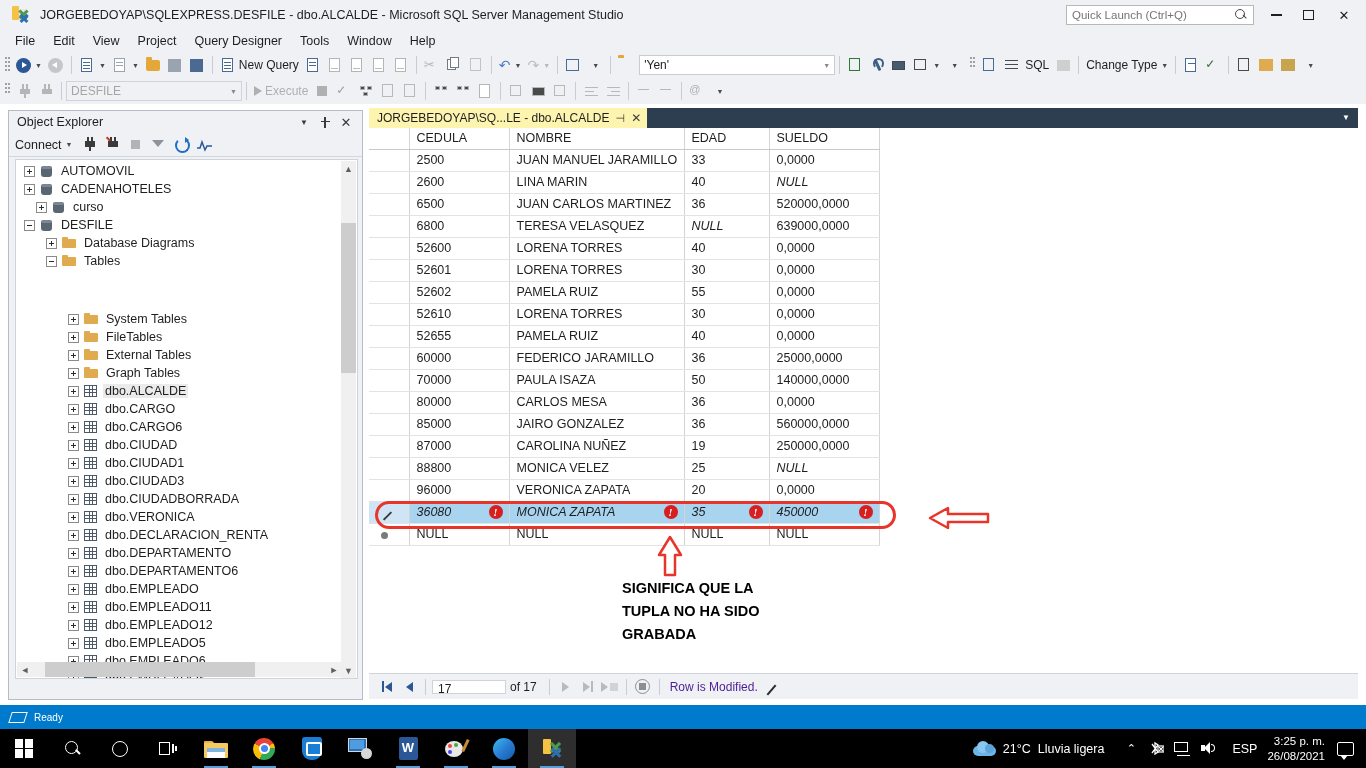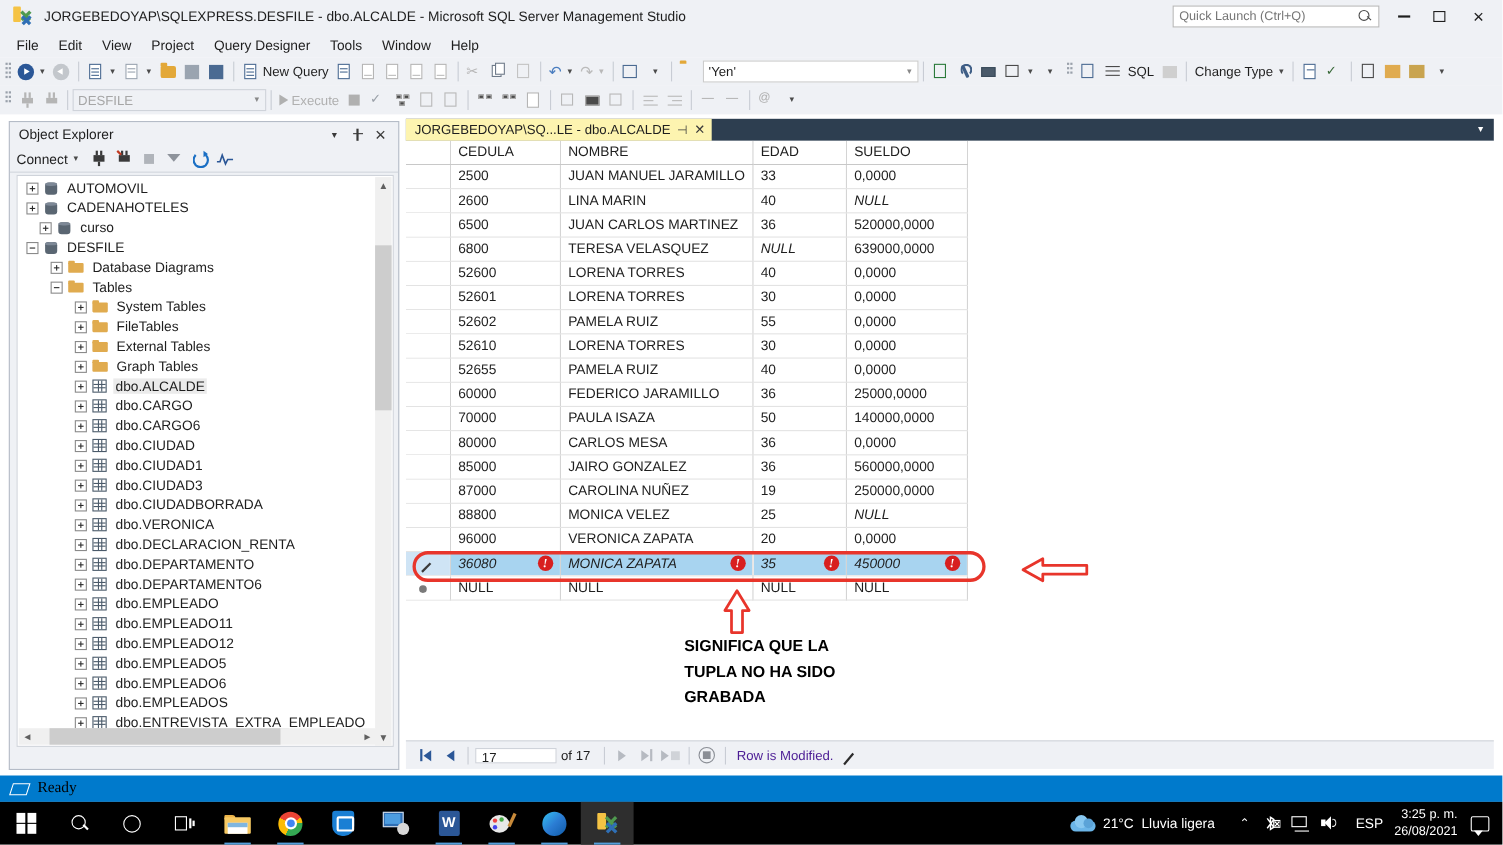--- a/index.html
+++ b/index.html
@@ -301,21 +301,21 @@
   .pencil2::before{content:"";position:absolute;left:1px;top:9px;width:13px;height:2px;background:#2b2b2b;transform:rotate(-50deg);}
 
   
   .statusbar {
     position: absolute; left: 0; top: 705px; width: 1366px; height: 24px;
     background: #007acc; display: flex; align-items: center; padding-left: 10px; gap: 8px;
   }
   .status-ic {
     width: 16px; height: 11px; border: 1.5px solid #ffffff; transform: skewX(-18deg);
   }
-  .status-text { font-size: 14px; color: #000000; font-family: Liberation Serif, serif; }
+  .status-text { font-size: 10px; color: #ffffff; }
 
   
   .taskbar {
     position: absolute; left: 0; top: 729px; width: 1366px; height: 39px;
     background: #000000; display: flex; align-items: center;
   }
   .tk {
     width: 48px; height: 39px; display: flex; align-items: center; justify-content: center;
     position: relative; flex: none;
   }
@@ -863,21 +863,21 @@
             <span class="label">Database Diagrams</span>
           </div>
           <div class="tnode" style="padding-left: 30px;">
             <span class="exp"></span>
             <span class="fold-ic">
               <span class="ft"></span>
               <span class="fb"></span>
             </span>
             <span class="label">Tables</span>
           </div>
-          <div class="tnode" style="padding-left: 52px;">
+          <div class="tnode" style="padding-left: 52px; margin-top: 40px;">
             <span class="exp plus"></span>
             <span class="fold-ic">
               <span class="ft"></span>
               <span class="fb"></span>
             </span>
             <span class="label">System Tables</span>
           </div>
           <div class="tnode" style="padding-left: 52px;">
             <span class="exp plus"></span>
             <span class="fold-ic">

